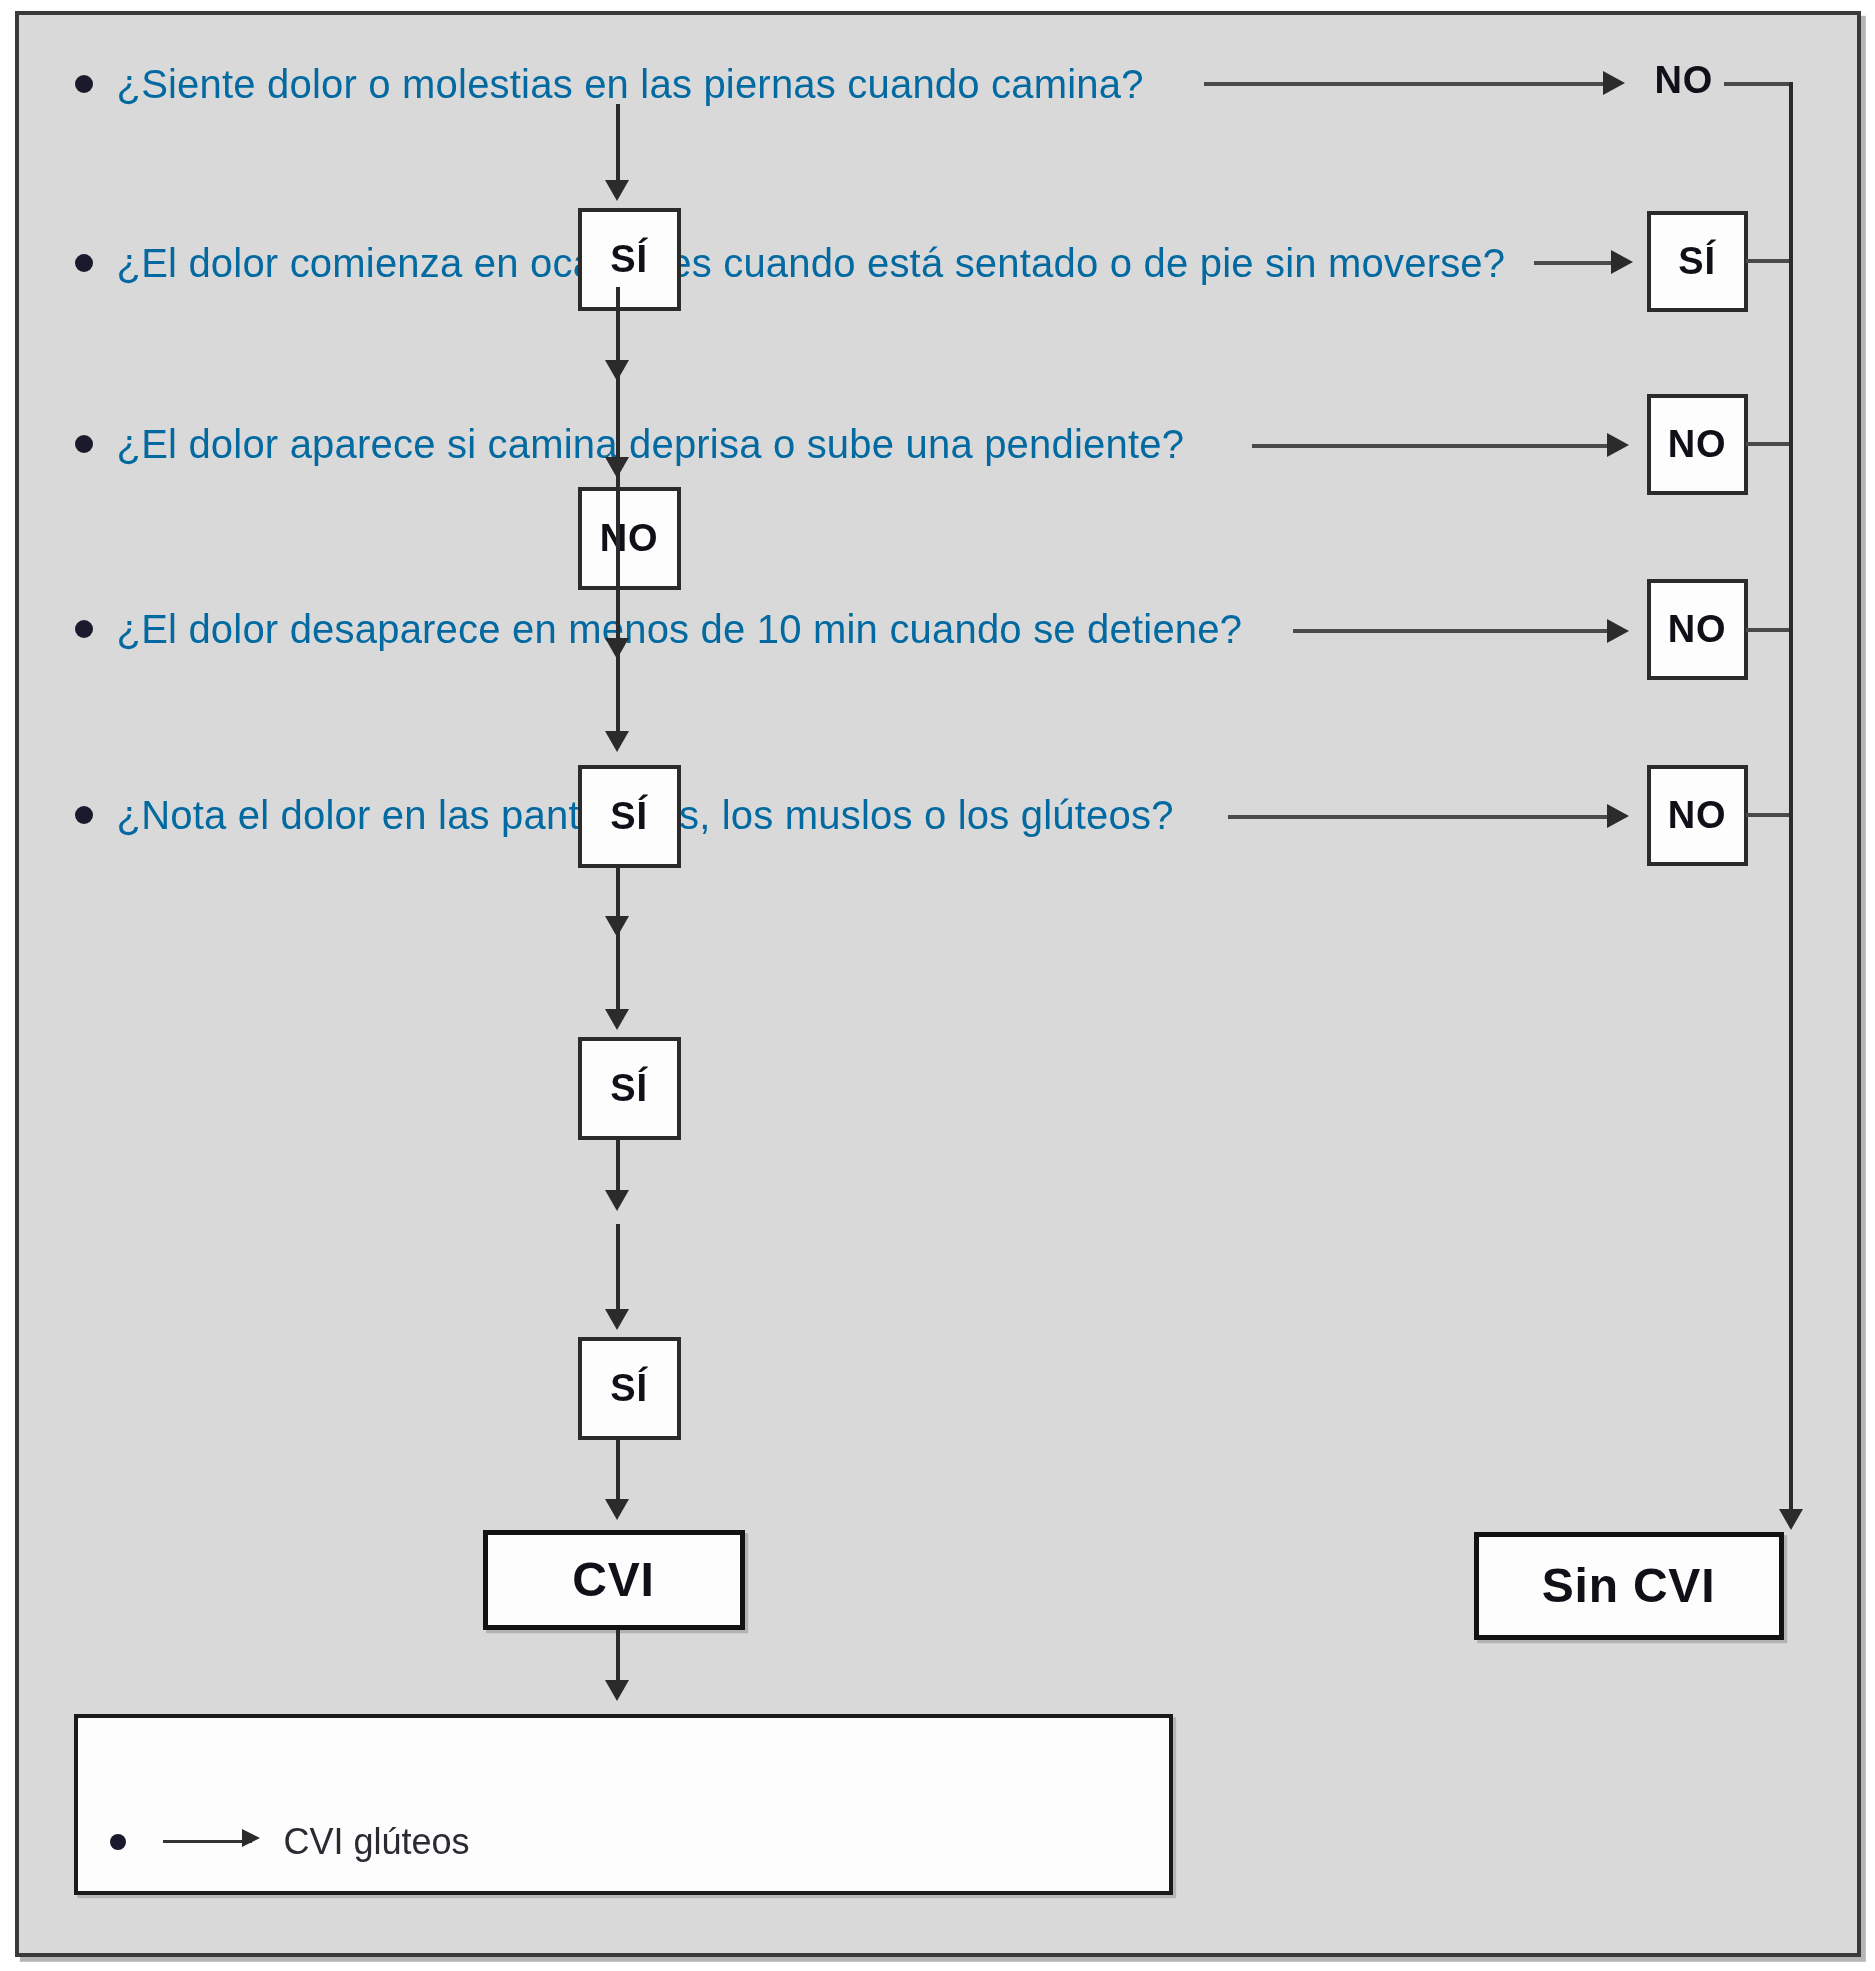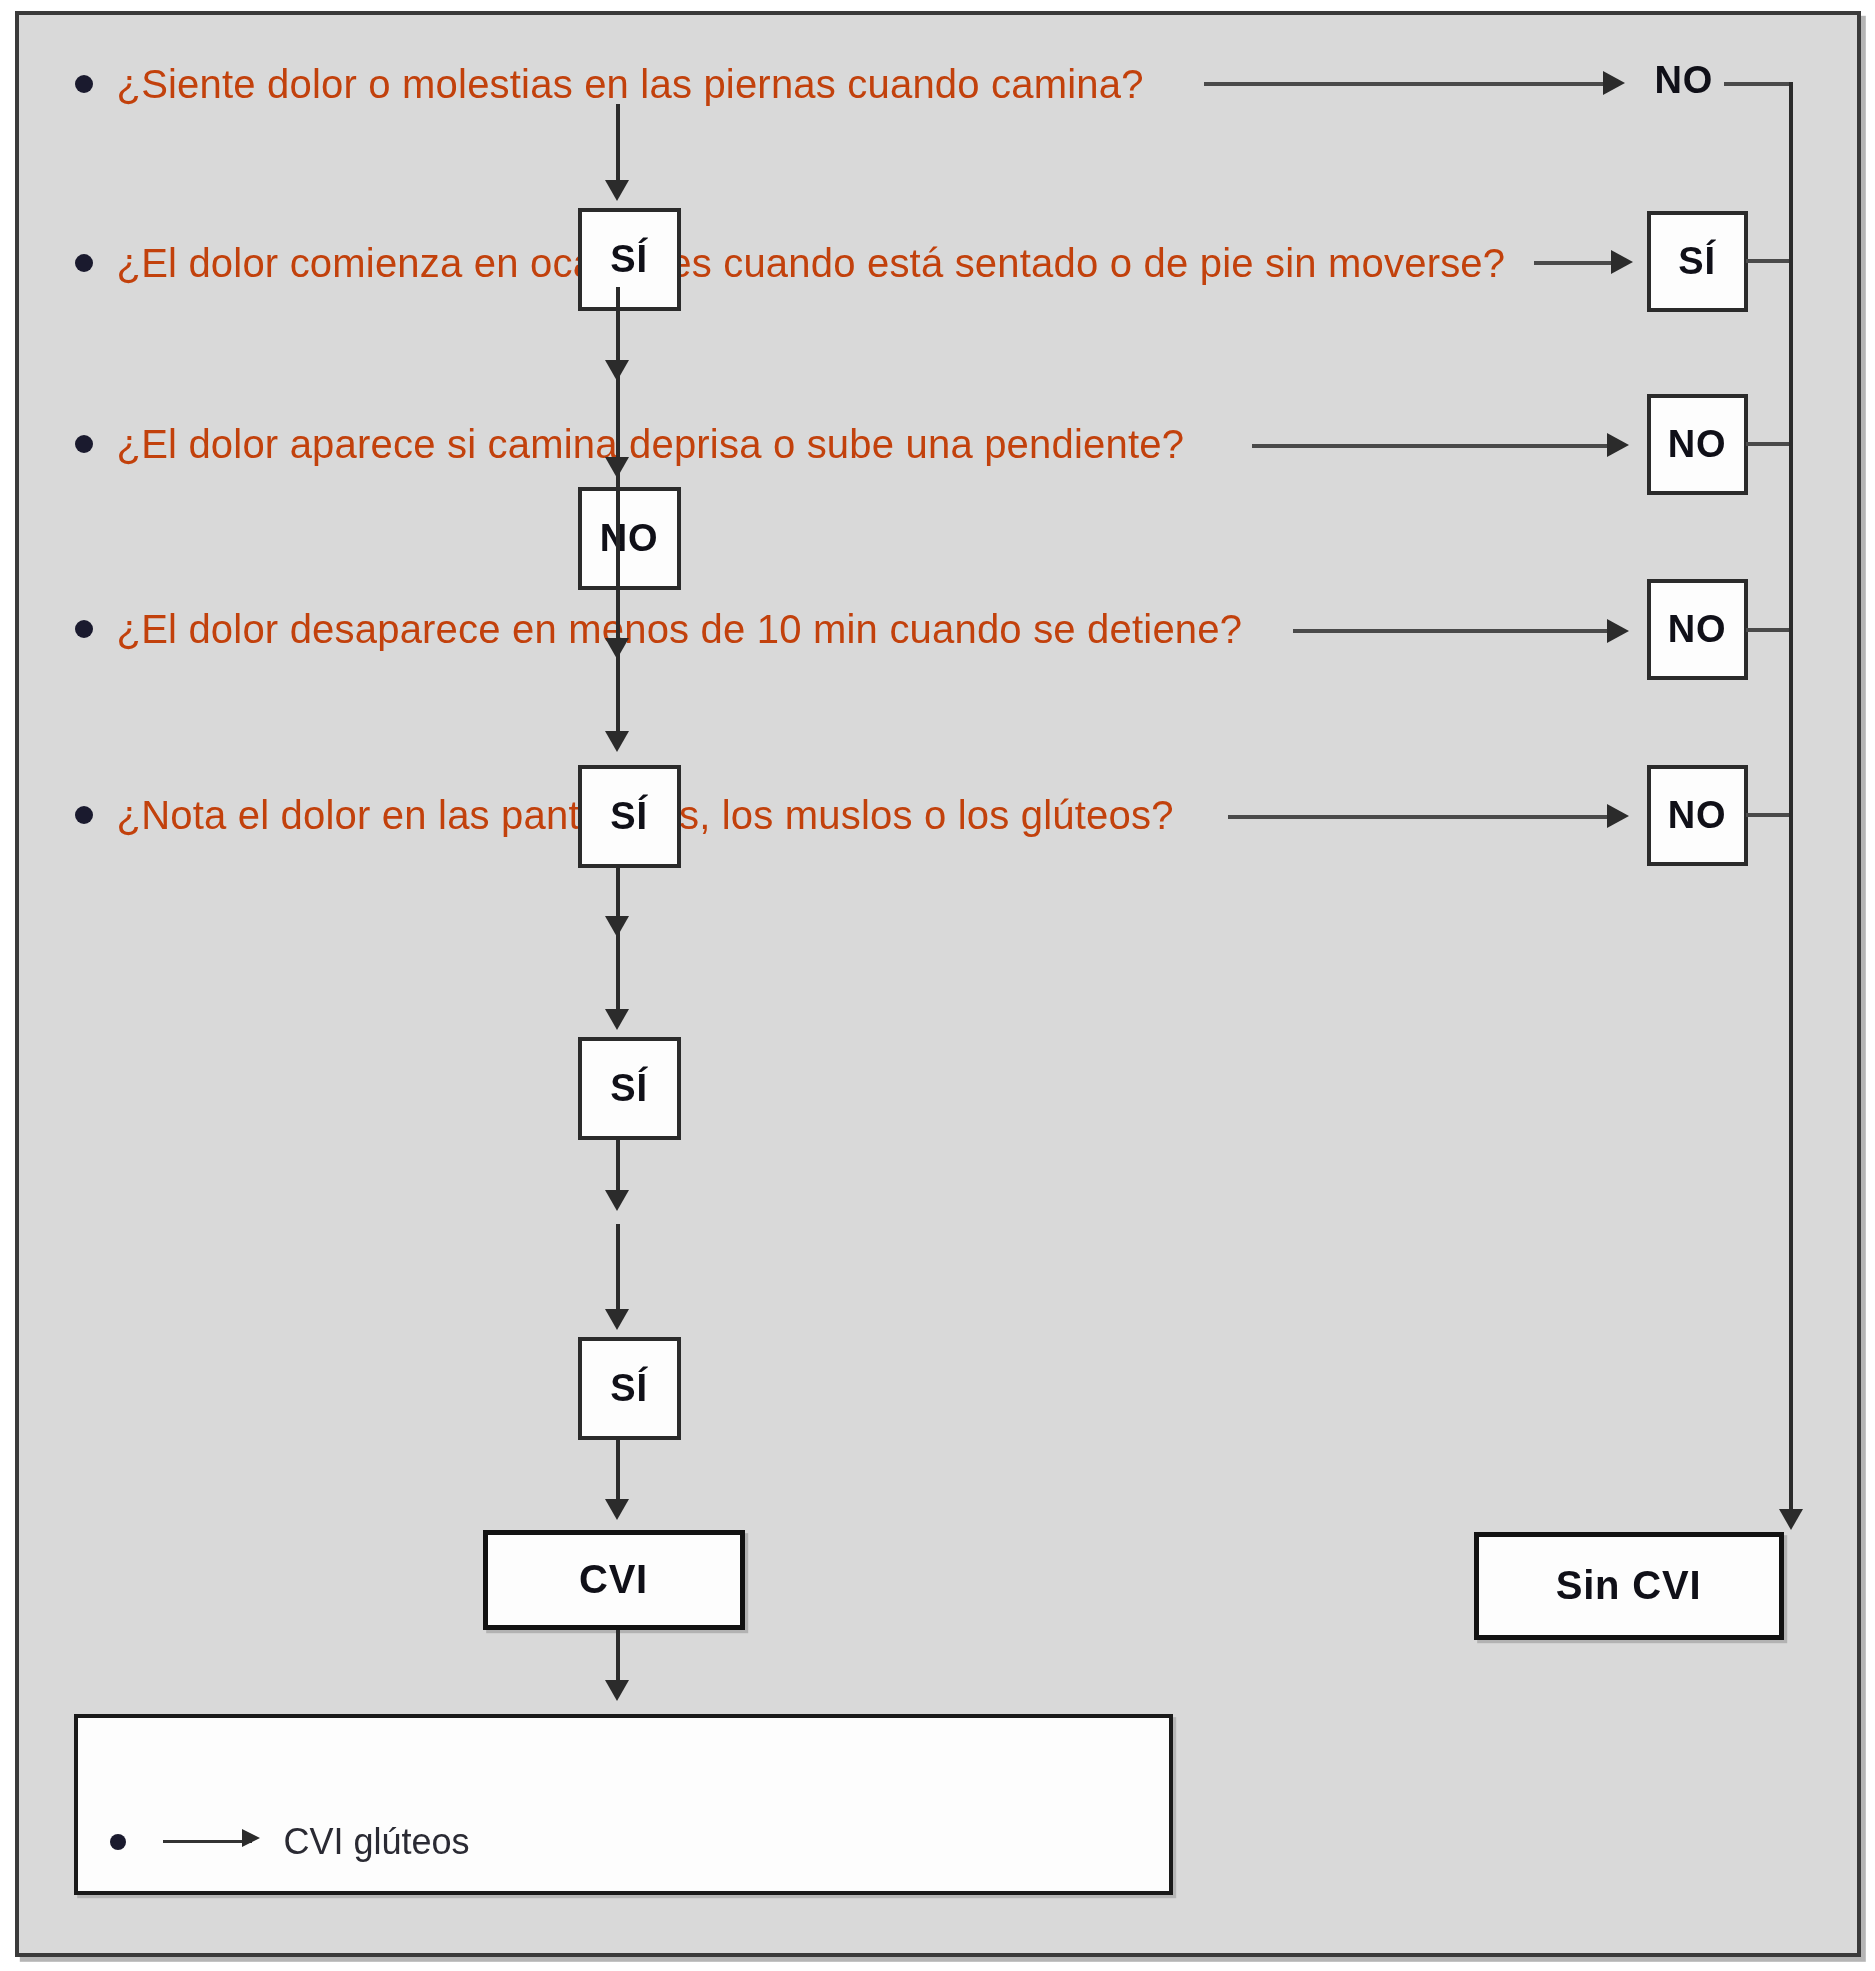--- a/index.html
+++ b/index.html
@@ -38,21 +38,21 @@
   .bullet {
     width: 18px;
     height: 18px;
     border-radius: 50%;
     background: #1a1a2e;
     flex: 0 0 auto;
     margin-right: 24px;
   }
   .qtext {
     font-size: 40px;
-    color: #c2410c;
+    color: #0369a1;
     letter-spacing: 0.2px;
   }
 
   
   .dbox {
     position: absolute;
     background: #fdfdfd;
     border: 4px solid #2b2b2b;
     box-sizing: border-box;
     display: flex;
@@ -72,21 +72,21 @@
   }
   .termbox {
     position: absolute;
     background: #fdfdfd;
     border: 5.6px solid #121212;
     box-sizing: border-box;
     display: flex;
     align-items: center;
     justify-content: center;
     font-weight: bold;
-    font-size: 40px;
+    font-size: 48px;
     color: #101018;
     letter-spacing: 0.8px;
     box-shadow: 3.2px 3.2px 0 0 rgba(120,120,120,0.4);
   }
 
   
   .vline {
     position: absolute;
     width: 4px;
     background: #2b2b2b;

